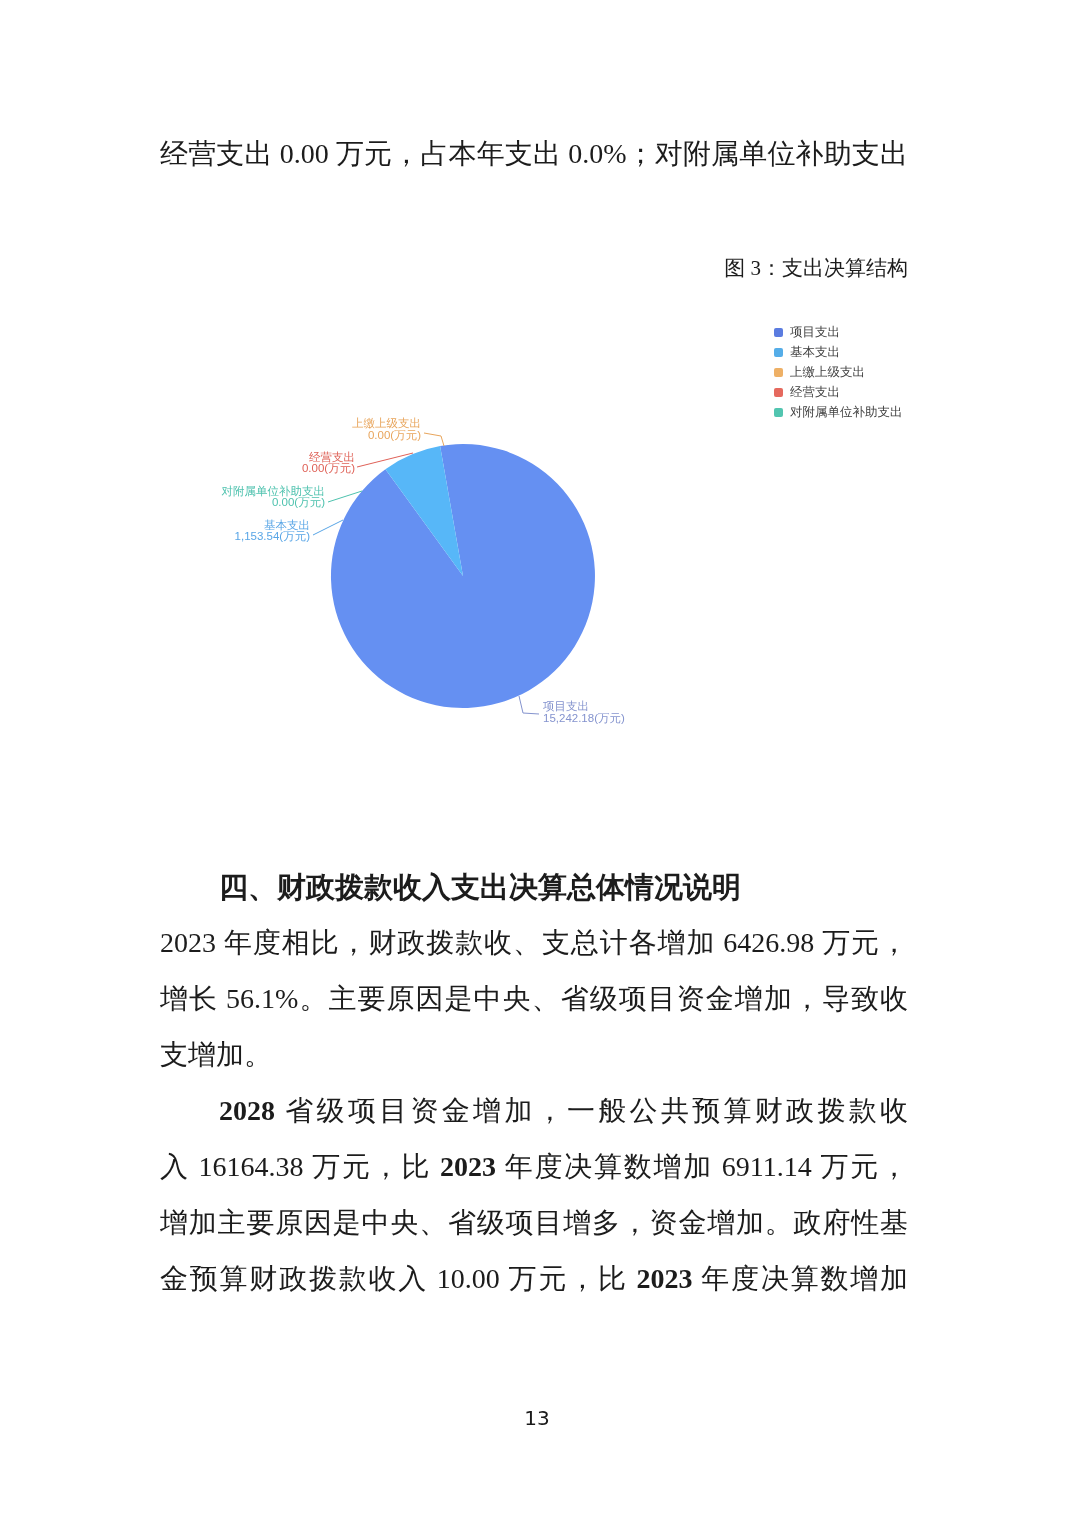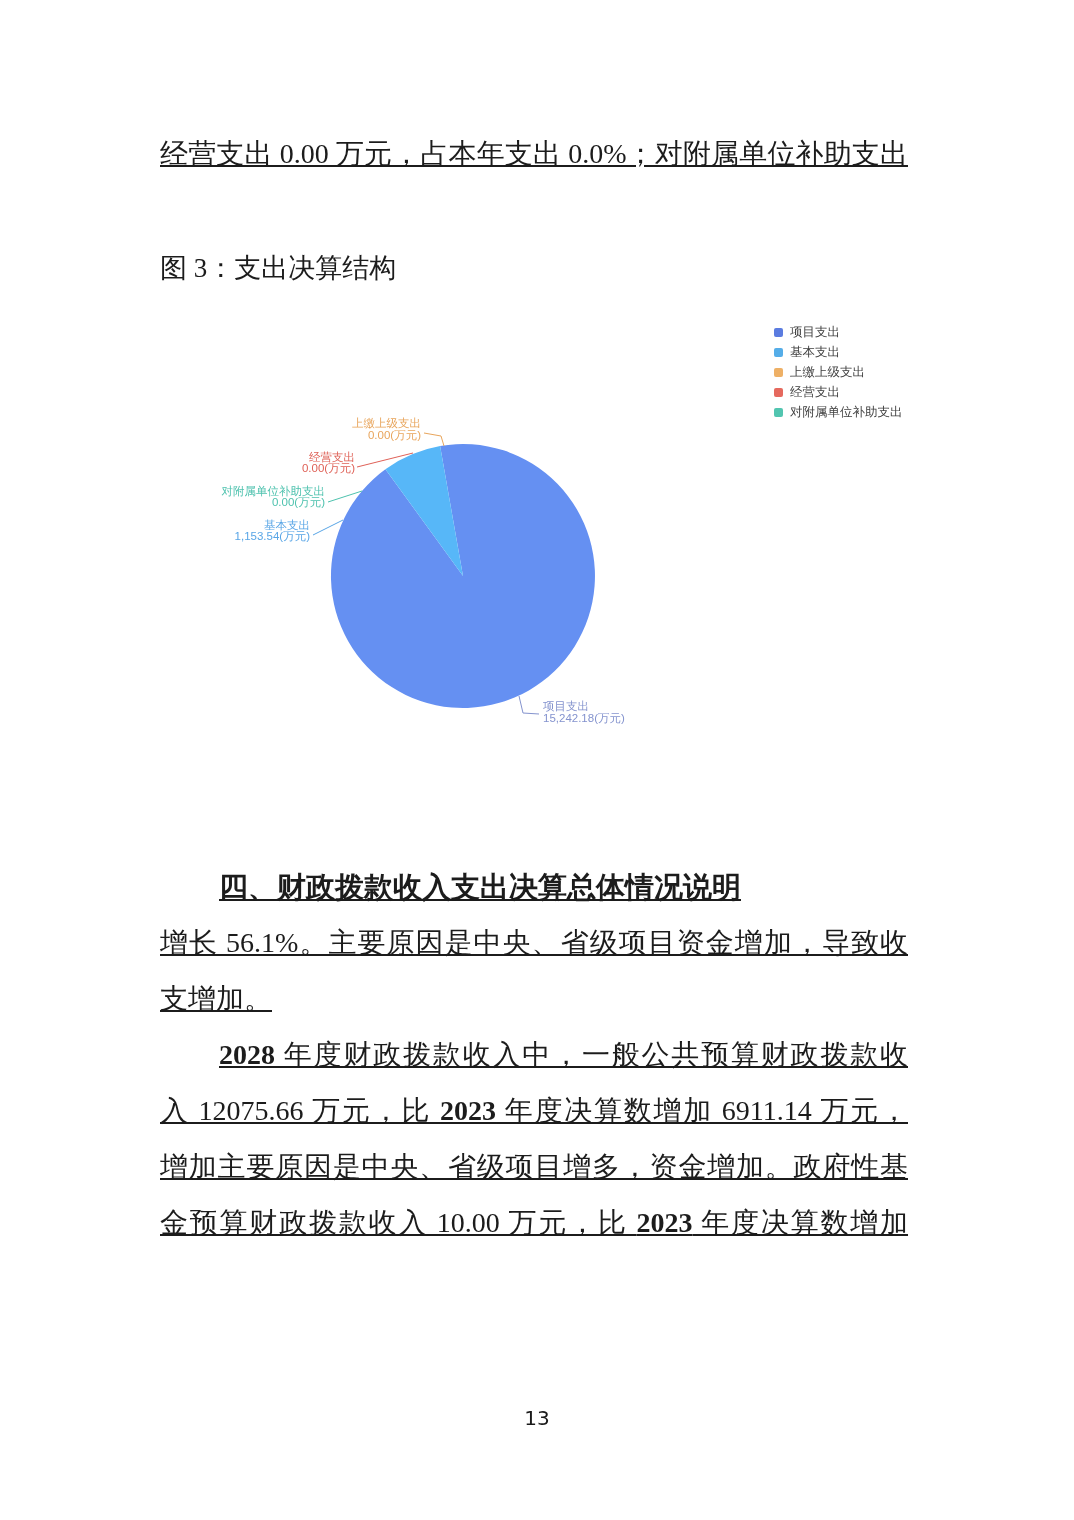--- a/index.html
+++ b/index.html
@@ -3,33 +3,33 @@
 <meta charset="utf-8">
 <style>
   html,body{margin:0;padding:0;}
   body{
     width:1074px;height:1520px;position:relative;background:#ffffff;
     font-family:"Liberation Serif","DejaVu Serif",serif;color:#1c1c1c;
     overflow:hidden;
   }
   .abs{position:absolute;}
   
-  .textcol{left:160px;width:748px;text-decoration:underline;}
+  .textcol{left:160px;width:748px;}
   .tline{
     font-size:28px;line-height:60px;white-space:nowrap;
     text-align:justify;text-justify:inter-character;
   }
   .sec .tline{line-height:56px;}
   .tline.fill{white-space:normal;text-align:justify;text-align-last:justify;}
   .tline.ind{padding-left:59px;}
   .tline .b{font-weight:bold;}
   .heading{font-size:29px;line-height:56px;font-weight:bold;padding-left:59px;}
   .figtitle{
-    left:160px;width:748px;top:248px;text-align:left;
-    font-size:27px;line-height:40px;
+    left:160px;width:748px;top:248px;text-align:right;
+    font-size:21px;line-height:40px;
   }
   
   .chart-wrap{left:0;top:300px;width:1074px;height:500px;}
   .legend{
     left:774px;top:322px;width:200px;
     font-family:"Liberation Sans","DejaVu Sans",sans-serif;
   }
   .legend-item{height:20px;display:flex;align-items:center;}
   .legend-swatch{width:9px;height:9px;border-radius:2px;margin-right:7px;flex:0 0 auto;}
   .legend-label{font-size:12.5px;color:#404040;line-height:20px;white-space:nowrap;}
@@ -98,24 +98,25 @@
     </div>
     <div class="legend-item">
       <span class="legend-swatch" style="background: rgb(82, 197, 176);"></span>
       <span class="legend-label">对附属单位补助支出</span>
     </div>
   </div>
 
 <div class="abs textcol sec" style="top:859px">
   <div class="heading">四、财政拨款收入支出决算总体情况说明</div>
   <div>
+      <div class="tline fill"><span>2023 年度相比，财政拨款收、支总计各增加 6426.98 万元，</span></div>
       <div class="tline fill"><span>增长 56.1%。主要原因是中央、省级项目资金增加，导致收</span></div>
       <div class="tline"><span>支增加。</span></div>
     </div>
   <div>
-      <div class="tline fill ind"><span class="b">2028</span><span> 年度财政拨款收入中，一般公共预算财政拨款收</span></div>
-      <div class="tline fill"><span>入 12075.66 万元，比 </span><span class="b">2023</span><span> 年度决算数增加 6911.14 万元，</span></div>
+      <div class="tline fill ind"><span class="b">2028</span><span> 省级项目资金增加，一般公共预算财政拨款收</span></div>
+      <div class="tline fill"><span>入 16164.38 万元，比 </span><span class="b">2023</span><span> 年度决算数增加 6911.14 万元，</span></div>
       <div class="tline fill"><span>增加主要原因是中央、省级项目增多，资金增加。政府性基</span></div>
       <div class="tline fill"><span>金预算财政拨款收入 10.00 万元，比 </span><span class="b">2023</span><span> 年度决算数增加</span></div>
     </div>
 </div>
 
 <div class="abs pagenum">13</div>
 
 </body></html>

